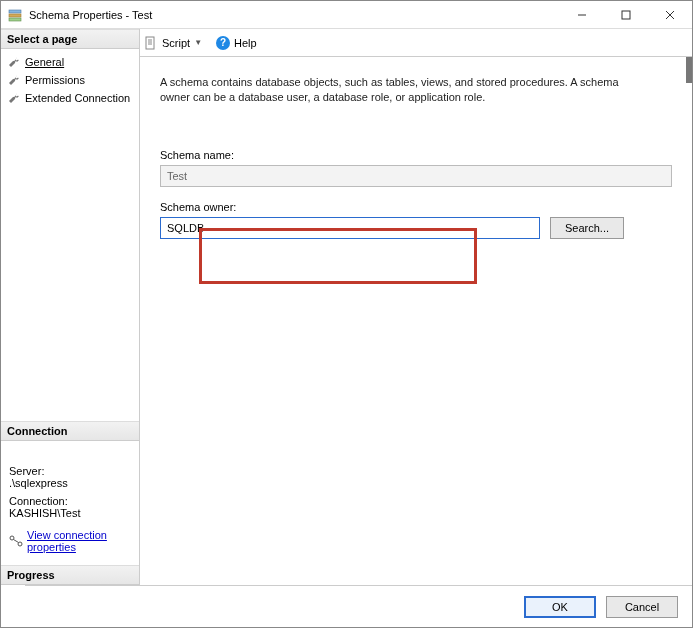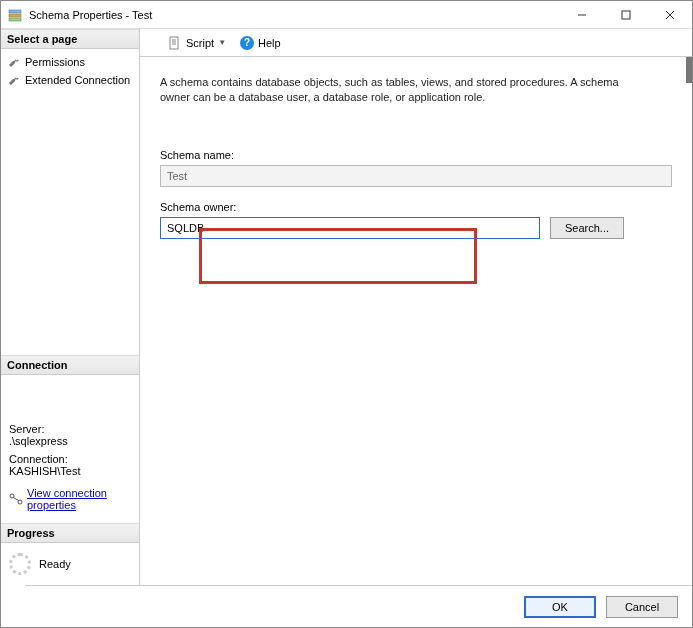--- a/index.html
+++ b/index.html
@@ -35,33 +35,33 @@
     border-bottom:1px solid #ccc;
     padding:3px 6px;
     font-weight:bold;
   }
   .page-list { padding:4px 2px; }
   .page-item { display:flex; align-items:center; gap:4px; padding:2px 4px; }
   .page-icon { width:14px; height:14px; display:flex; align-items:center; justify-content:center; color:#555;}
   .page-link { color:#000; }
   .page-link.selected { text-decoration:underline; }
   .left-flex { flex:1; }
-  .conn-block { padding:18px 8px 12px 8px;margin-top:24px; }
+  .conn-block { padding:18px 8px 12px 8px; }
   .conn-label { margin-top:6px; }
   .conn-value { margin-bottom:4px; }
   .conn-props { display:flex; align-items:center; gap:4px; margin-top:10px; }
   .conn-props a { color:#0000cc; text-decoration:underline; }
   .progress-block { padding:10px 8px; display:flex; align-items:center; gap:8px; }
   .spinner {
     width:22px; height:22px; border:3px dotted #ccc; border-radius:50%;
   }
   .right-pane { flex:1; display:flex; flex-direction:column; position:relative; }
   .toolbar {
     height:28px; display:flex; align-items:center; gap:6px;
-    padding:0 24px; border-bottom:1px solid #ccc;
+    padding:0 0; border-bottom:1px solid #ccc;
   }
   .tool-btn { display:flex; align-items:center; gap:4px; padding:2px 4px; }
   .dropdown-caret { font-size:8px; color:#555; display:inline-flex; align-items:center; justify-content:center;}
   .help-icon {
     width:14px; height:14px; border-radius:50%; background:#1e88e5; color:#fff;
     display:flex; align-items:center; justify-content:center; font-size:10px; font-weight:bold;
   }
   .content { padding:18px 20px; position:relative; flex:1; }
   .desc { color:#222; line-height:1.35; margin-bottom:44px; max-width:480px;}
   .field-row { margin-bottom:14px; }
@@ -131,20 +131,28 @@
   <div class="body">
     <div class="left-pane">
       <div class="section-header">Select a page</div>
       <div class="page-list">
         <div class="page-item">
           <span class="page-icon">
             <svg width="12" height="12" viewBox="0 0 12 12">
                 <path d="M8 1a3 3 0 0 1-3 4L1 9l2 2 4-4a3 3 0 0 1 4-3l-2 2-1-1z" fill="#777"></path>
               </svg>
           </span>
+          <span class="page-link selected">General</span>
+        </div>
+        <div class="page-item">
+          <span class="page-icon">
+            <svg width="12" height="12" viewBox="0 0 12 12">
+                <path d="M8 1a3 3 0 0 1-3 4L1 9l2 2 4-4a3 3 0 0 1 4-3l-2 2-1-1z" fill="#777"></path>
+              </svg>
+          </span>
           <span class="page-link">Permissions</span>
         </div>
         <div class="page-item">
           <span class="page-icon">
             <svg width="12" height="12" viewBox="0 0 12 12">
                 <path d="M8 1a3 3 0 0 1-3 4L1 9l2 2 4-4a3 3 0 0 1 4-3l-2 2-1-1z" fill="#777"></path>
               </svg>
           </span>
           <span class="page-link">Extended Connection</span>
         </div>
@@ -163,24 +171,20 @@
                 <circle cx="3" cy="3" r="2" fill="none" stroke="#555" stroke-width="1"></circle>
                 <circle cx="11" cy="9" r="2" fill="none" stroke="#555" stroke-width="1"></circle>
                 <line x1="4.5" y1="4.5" x2="9.5" y2="7.5" stroke="#555" stroke-width="1"></line>
               </svg>
           </span>
           <a href="#">View connection properties</a>
         </div>
       </div>
 
       <div class="section-header">Progress</div>
-      <div class="progress-block">
-        <div class="spinner"></div>
-        <span>Ready</span>
-      </div>
     </div>
 
     <div class="right-pane">
       <div class="toolbar">
         <div class="tool-btn">
           <span>
             <svg width="14" height="14" viewBox="0 0 14 14">
                 <rect x="2" y="1" width="8" height="12" fill="#fff" stroke="#888"></rect>
                 <line x1="4" y1="4" x2="8" y2="4" stroke="#888"></line>
                 <line x1="4" y1="6" x2="8" y2="6" stroke="#888"></line>

